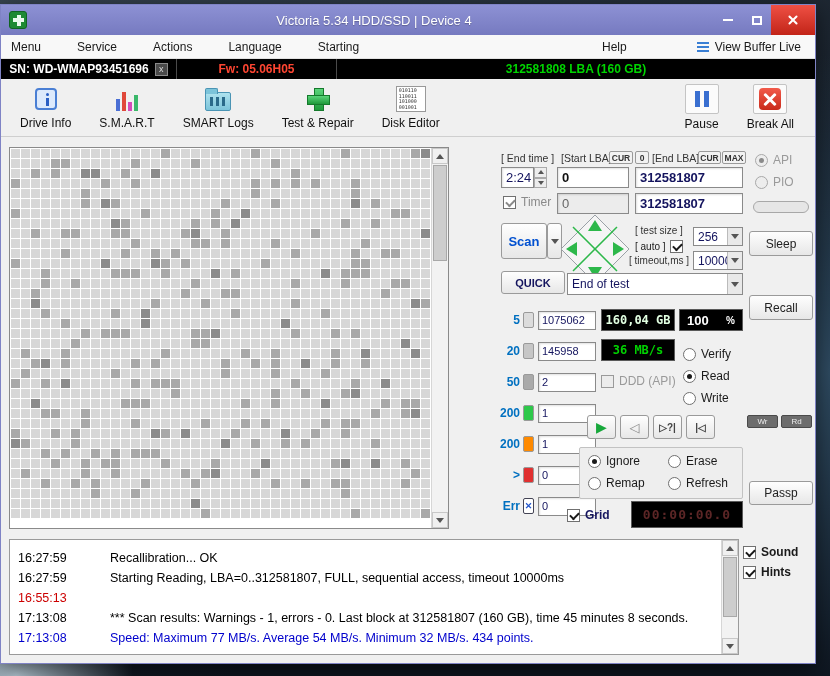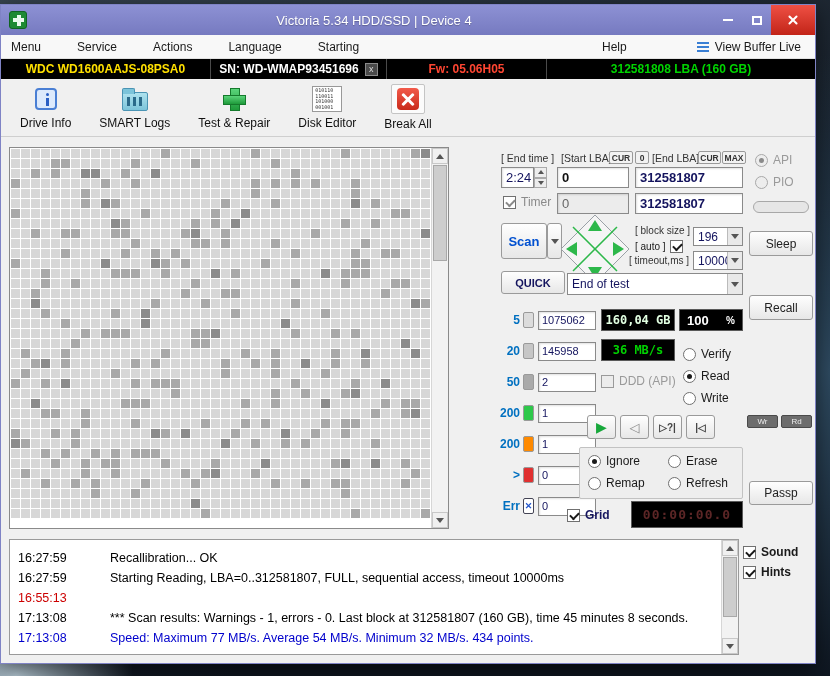--- a/index.html
+++ b/index.html
@@ -143,41 +143,49 @@
       <span class="mitem">Language</span>
       <span class="mitem">Starting</span>
       <span class="mitem help">Help</span>
       <span class="vbl">
         <span class="vbl-icon"></span>
         <span>View Buffer Live</span>
       </span>
     </div>
 
     <div class="devicebar">
-      <div class="seg model">
-        <span style="color: rgb(255, 224, 0);">WDC WD1600AAJS-08PSA0</span>
-      </div>
       <div class="seg serial">
         <span style="color: rgb(255, 255, 255);">SN: WD-WMAP93451696</span>
         <span class="xbtn">x</span>
       </div>
       <div class="seg fw">
         <span style="color: rgb(255, 70, 50);">Fw: 05.06H05</span>
       </div>
       <div class="seg cap">
         <span style="color: rgb(0, 212, 0);">312581808 LBA (160 GB)</span>
       </div>
     </div>
 
     <div class="toolbar">
       <div class="tool">
         <div class="ichold">
             <span class="ic-info"></span>
           </div>
         <span>Drive Info</span>
+      </div>
+      <div class="tool">
+        <div class="ichold">
+            <span class="ic-smart">
+          <i style="height:12px;background:#4a6fd4"></i>
+              <i style="height:19px;background:#e0483a"></i>
+              <i style="height:9px;background:#d44ab8"></i>
+              <i style="height:16px;background:#3ab86a"></i>
+        </span>
+          </div>
+        <span>S.M.A.R.T</span>
       </div>
       <div class="tool">
         <div class="ichold">
             <span class="ic-folder"></span>
           </div>
         <span>SMART Logs</span>
       </div>
       <div class="tool">
         <div class="ichold">
             <span class="ic-plus"></span>
@@ -185,20 +193,29 @@
         <span>Test &amp; Repair</span>
       </div>
       <div class="tool">
         <div class="ichold">
             <span class="ic-binary">010110
 110011
 101000
 001001</span>
           </div>
         <span>Disk Editor</span>
+      </div>
+      <div class="tool" style="margin-left:auto">
+        <div class="iconbox">
+            <span class="ic-pause">
+              <i></i>
+              <i></i>
+            </span>
+          </div>
+        <span>Pause</span>
       </div>
       <div class="tool" style="margin-right:12px">
         <div class="iconbox">
             <span class="ic-break"></span>
           </div>
         <span>Break All</span>
       </div>
     </div>
 
     <div class="main">
@@ -1796,27 +1813,27 @@
       <svg class="abs" style="left:558px;top:76px" width="72" height="72" viewBox="0 0 72 72">
         <polygon points="36,2 70,36 36,70 2,36" fill="#f5f5f5" stroke="#9aa0a6" stroke-width="1"></polygon>
         <line x1="14" y1="14" x2="58" y2="58" stroke="#2db84a" stroke-width="1.5"></line>
         <line x1="58" y1="14" x2="14" y2="58" stroke="#2db84a" stroke-width="1.5"></line>
         <polygon points="36,7 29,18 43,18" fill="#2db84a"></polygon>
         <polygon points="36,65 29,54 43,54" fill="#2db84a"></polygon>
         <polygon points="7,36 18,29 18,43" fill="#2db84a"></polygon>
         <polygon points="65,36 54,29 54,43" fill="#2db84a"></polygon>
       </svg>
 
-      <span class="blabel" style="left:634px;top:88px;font-size:10px">[ block size ]</span>
+      <span class="blabel" style="left:634px;top:88px;font-size:10px">[ test size ]</span>
       <div class="cl" style="left:634px;top:103px;font-size:10px;gap:4px">
         <span>[ auto ]</span>
         <span class="chk checked"></span>
       </div>
       <div class="combo" style="left:692px;top:90px;width:50px;height:19px">
-        <span>196</span>
+        <span>256</span>
         <span class="cdrop"></span>
       </div>
       <span class="blabel" style="left:628px;top:118px;font-size:10px">[ timeout,ms ]</span>
       <div class="combo" style="left:692px;top:114px;width:50px;height:19px">
         <span>10000</span>
         <span class="cdrop"></span>
       </div>
 
       <div class="pbtn quick" style="left:500px;top:134px;width:64px;height:23px">QUICK</div>
       <div class="combo" style="left:566px;top:136px;width:176px;height:22px">

